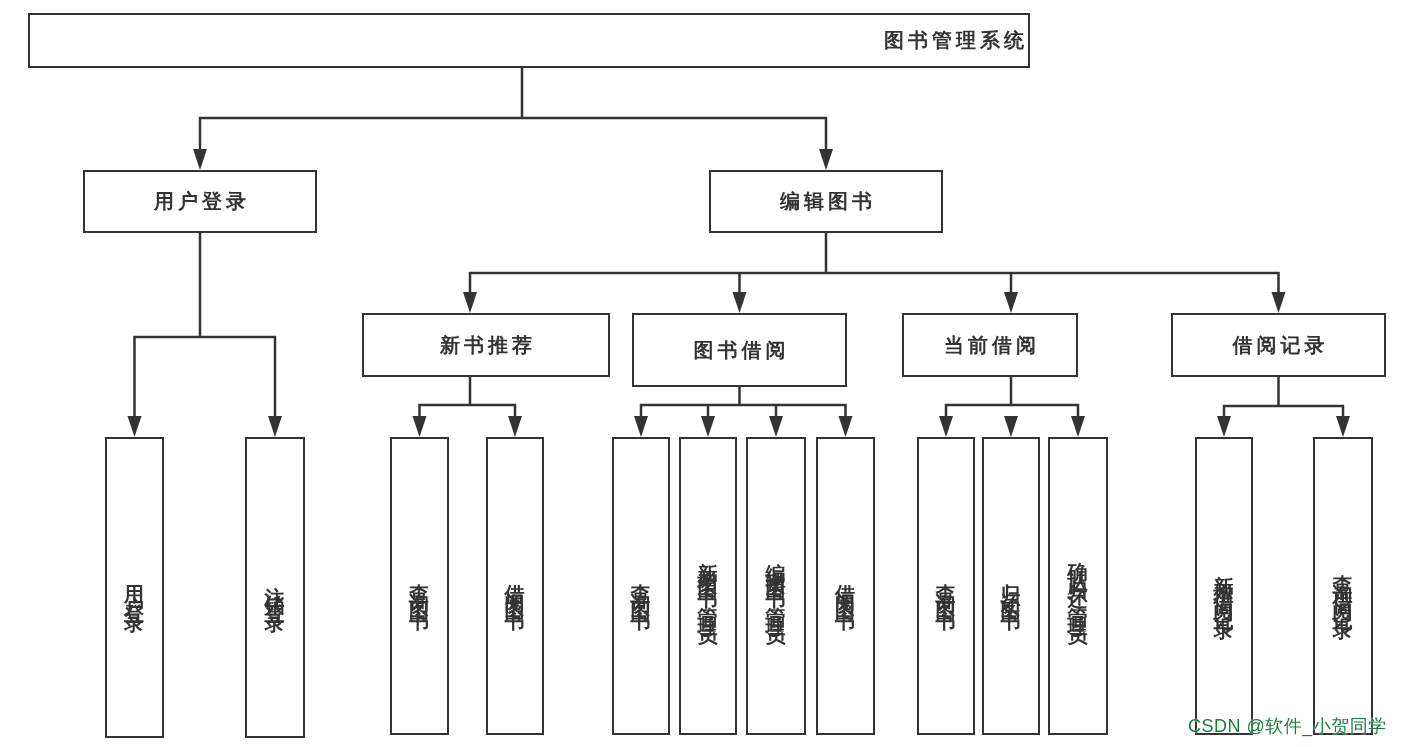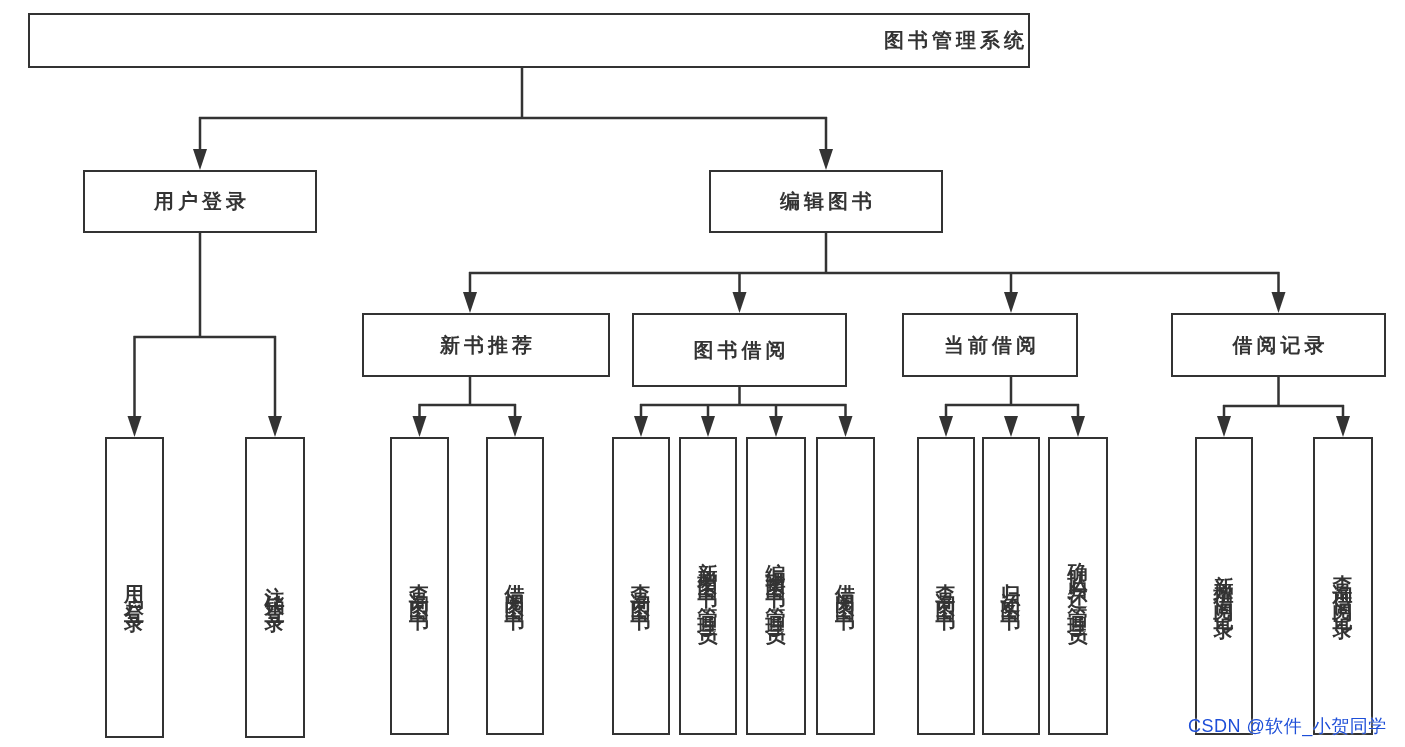--- a/index.html
+++ b/index.html
@@ -57,21 +57,21 @@
     letter-spacing: 9px;
     line-height: 1.1;
     white-space: nowrap;
   }
   #watermark {
     position: absolute;
     left: 1188px;
     top: 714px;
     font-size: 18px;
     font-weight: 400;
-    color: #1d4ed8;
+    color: #15803d;
     letter-spacing: 0.5px;
     z-index: 10;
     text-shadow: 0 0 2px #ffffff;
     white-space: nowrap;
   }
 </style>
 </head>
 <body>
 
 <div id="stage">

